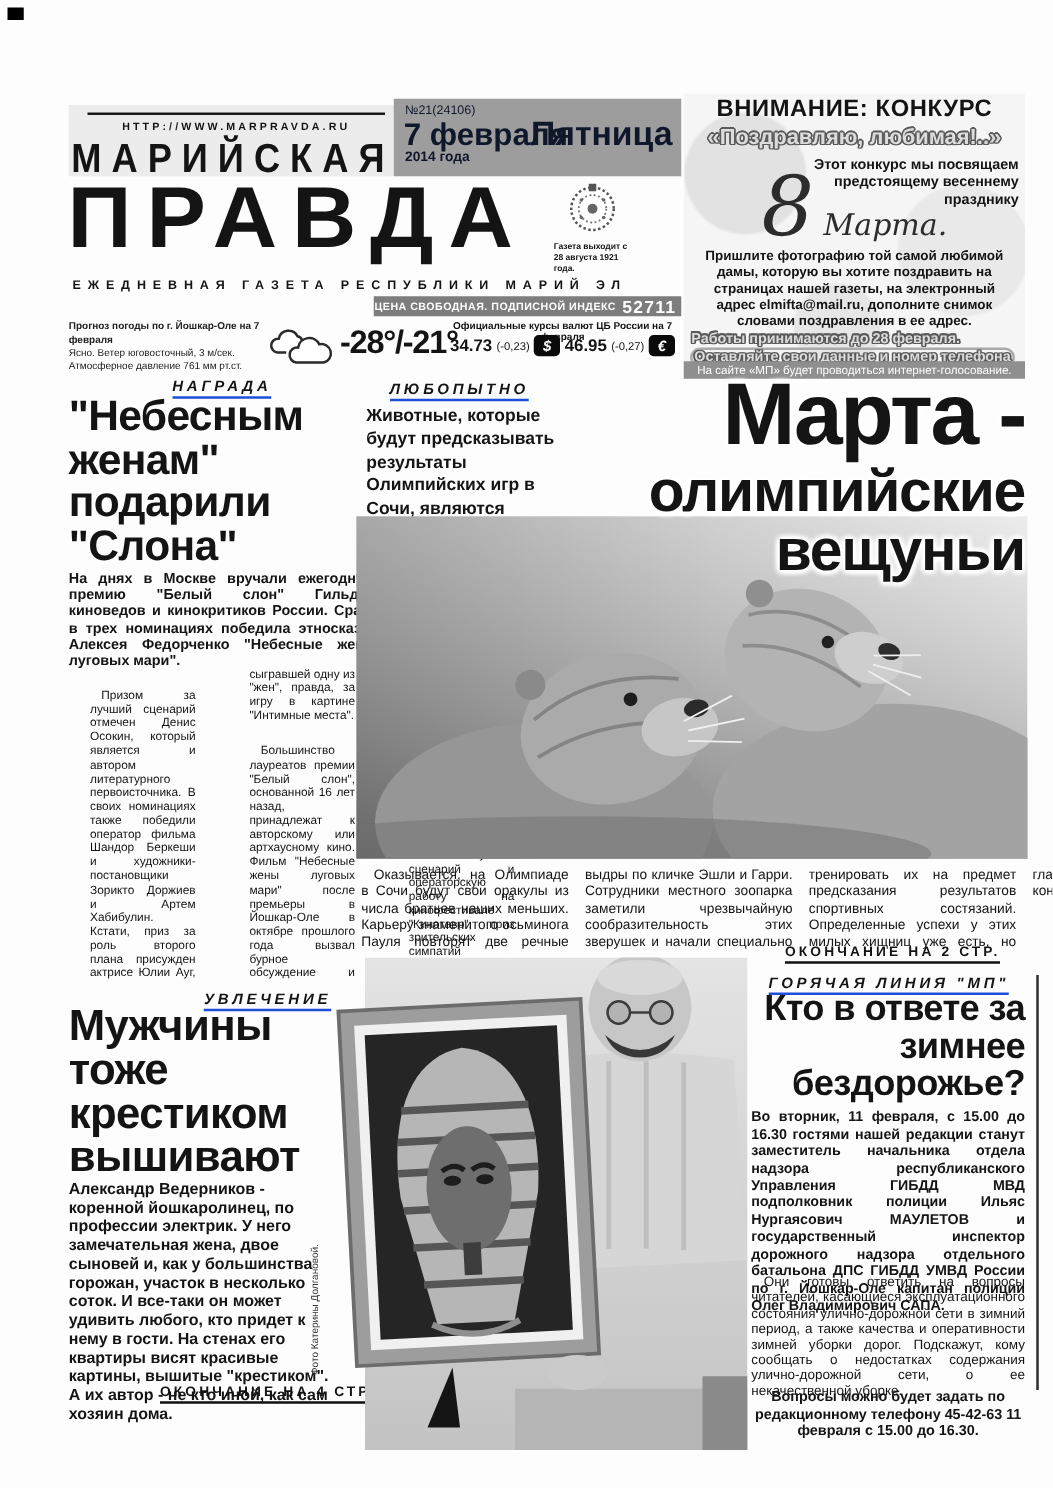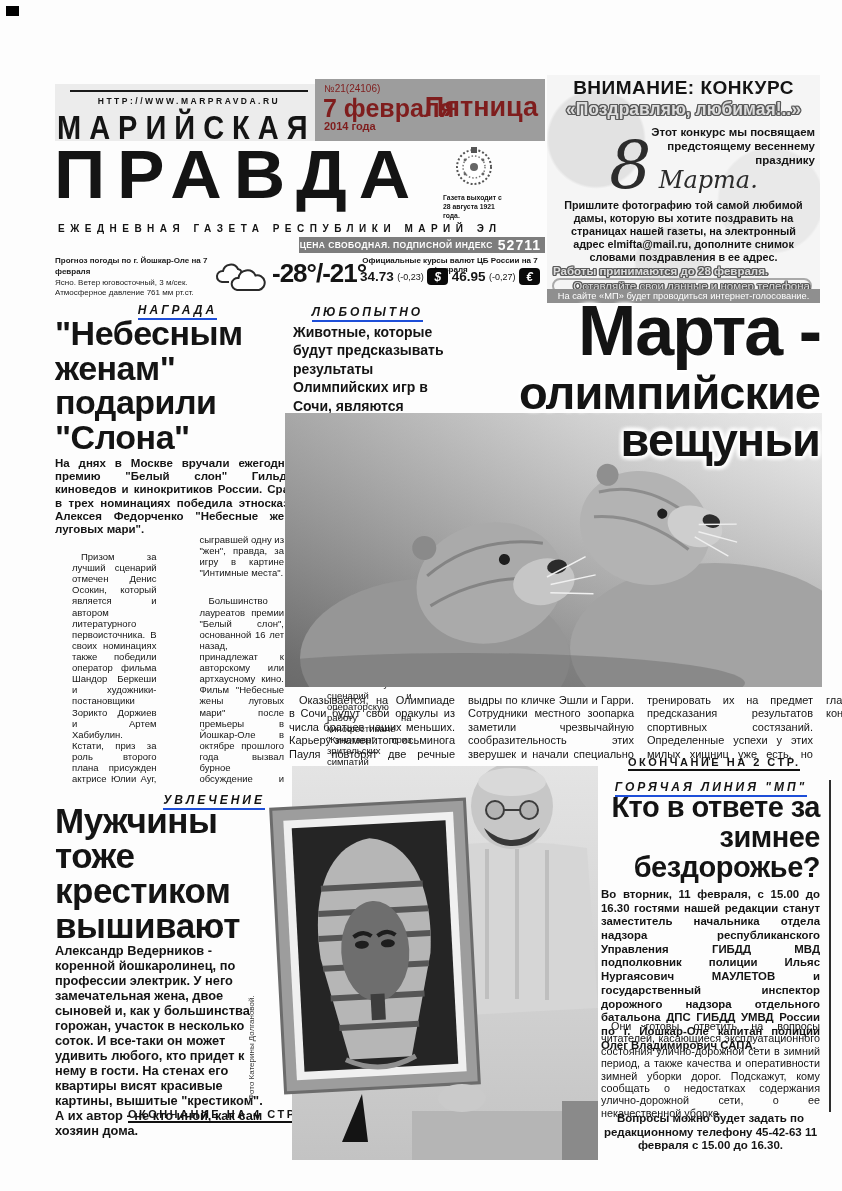--- a/index.html
+++ b/index.html
@@ -5,21 +5,21 @@
   html,body{margin:0;padding:0;background:#fff;}
   .page{position:relative;width:842px;height:1191px;background:#fdfdfd;overflow:hidden;
         font-family:"Liberation Sans",sans-serif;color:#141414;}
   .abs{position:absolute;}
 
   
   .reg-mark{left:6px;top:6px;width:13px;height:10px;background:#000;}
   .hdr-band{left:55px;top:84px;width:260px;height:57px;background:#ececec;}
   .url{left:70px;top:90px;width:238px;text-align:center;font-weight:bold;font-size:8.5px;
        letter-spacing:2.5px;border-top:2.5px solid #1a1a1a;padding-top:4px;}
-  .datebox{left:315px;top:79px;width:230px;height:62px;background:#9d9d9d;color:#7f1d1d;}
+  .datebox{left:315px;top:79px;width:230px;height:62px;background:#9d9d9d;color:#0f172a;}
   .issue{left:9px;top:4px;font-size:10px;}
   .dbig{left:8px;top:15px;font-size:25px;font-weight:bold;}
   .dyear{left:9px;top:41px;font-size:11px;font-weight:bold;}
   .weekday{right:7px;top:13px;font-size:27px;font-weight:bold;}
   .m1{left:57px;top:112px;font-size:29px;font-weight:900;letter-spacing:8px;line-height:1;
       transform:scaleY(1.12);transform-origin:left top;}
   .m2{left:54px;top:139px;font-size:66px;font-weight:900;letter-spacing:11px;line-height:1;
       transform:scale(1.08,1.05);transform-origin:left top;}
   .emblem{left:451px;top:146px;width:46px;height:46px;}
   .founded{left:443px;top:194px;width:64px;font-size:6.8px;font-weight:bold;line-height:1.3;}
@@ -39,21 +39,21 @@
   .c-title{left:0;top:2px;width:100%;text-align:center;font-size:19px;font-weight:900;letter-spacing:.5px;}
   .outl{color:#dcdcdc;text-shadow:-1.3px 0 #5a5a5a,1.3px 0 #5a5a5a,0 -1.3px #5a5a5a,0 1.3px #5a5a5a,
         -1px -1px #5a5a5a,1px 1px #5a5a5a,-1px 1px #5a5a5a,1px -1px #5a5a5a;}
   .c-sub{left:0;top:24px;width:100%;text-align:center;font-size:17.5px;font-weight:900;}
   .c-intro{right:5px;top:50px;width:198px;font-size:11.5px;font-weight:bold;text-align:right;line-height:1.22;}
   .c-holiday{left:0;top:62px;width:100%;text-align:center;font-family:"DejaVu Serif",serif;
              font-style:italic;font-size:24px;line-height:58px;color:#2c2c2c;}
   .c-holiday::first-letter{font-size:66px;}
   .c-body{left:7px;top:124px;width:259px;font-size:10.8px;font-weight:bold;text-align:center;line-height:1.2;}
   .c-deadline{left:6px;top:190px;font-size:11.5px;font-weight:bold;}
-  .c-note{left:5px;top:203px;width:260px;text-align:right;font-size:11.5px;font-weight:normal;
+  .c-note{left:5px;top:203px;width:260px;text-align:center;font-size:11.5px;font-weight:bold;
           border:2px solid #a9a9a9;border-radius:9px;box-sizing:border-box;}
   .c-voting{left:0;bottom:0;width:100%;height:14px;background:#8f8f8f;color:#fff;font-size:9.3px;
             text-align:center;line-height:14px;}
 
   
   .w-fc{left:55px;top:256px;width:162px;font-size:8px;line-height:1.35;color:#222;}
   .w-fc .t{font-weight:bold;}
   .cloud{left:213px;top:262px;}
   .temps{left:272px;top:258px;font-size:26px;font-weight:900;letter-spacing:-1px;}
   .cur-title{left:360px;top:256px;width:180px;font-size:8px;font-weight:bold;text-align:center;}

